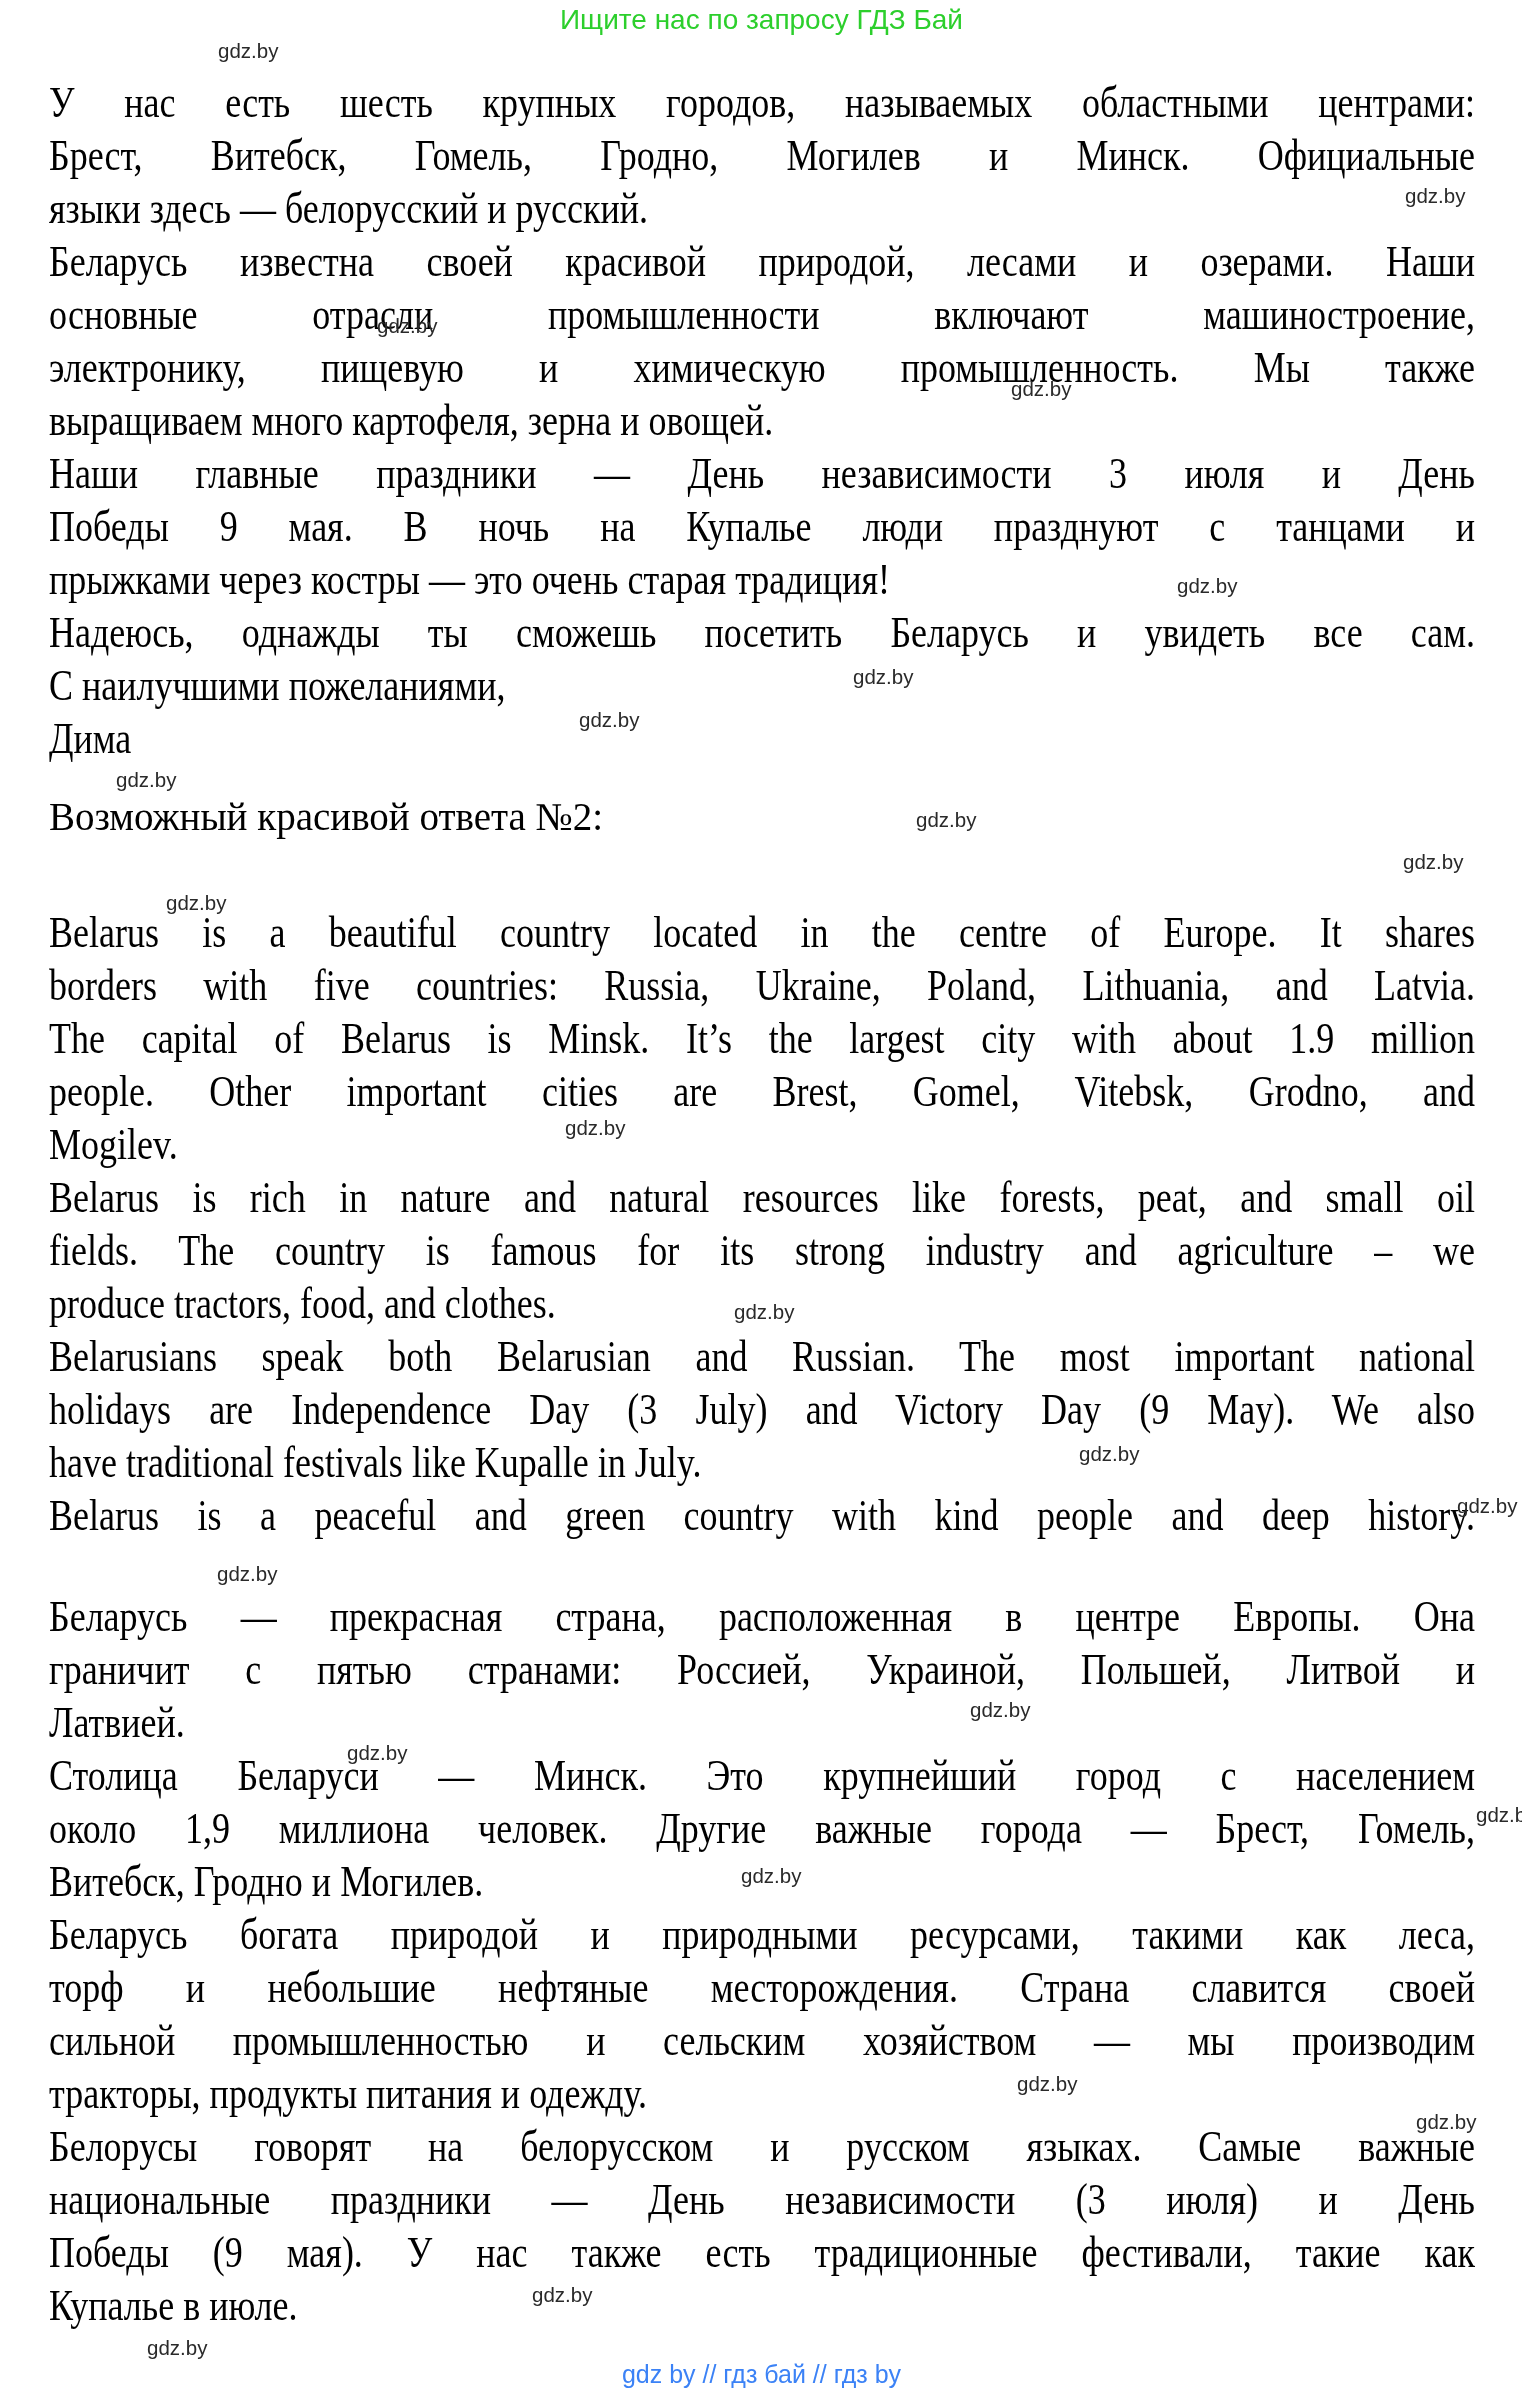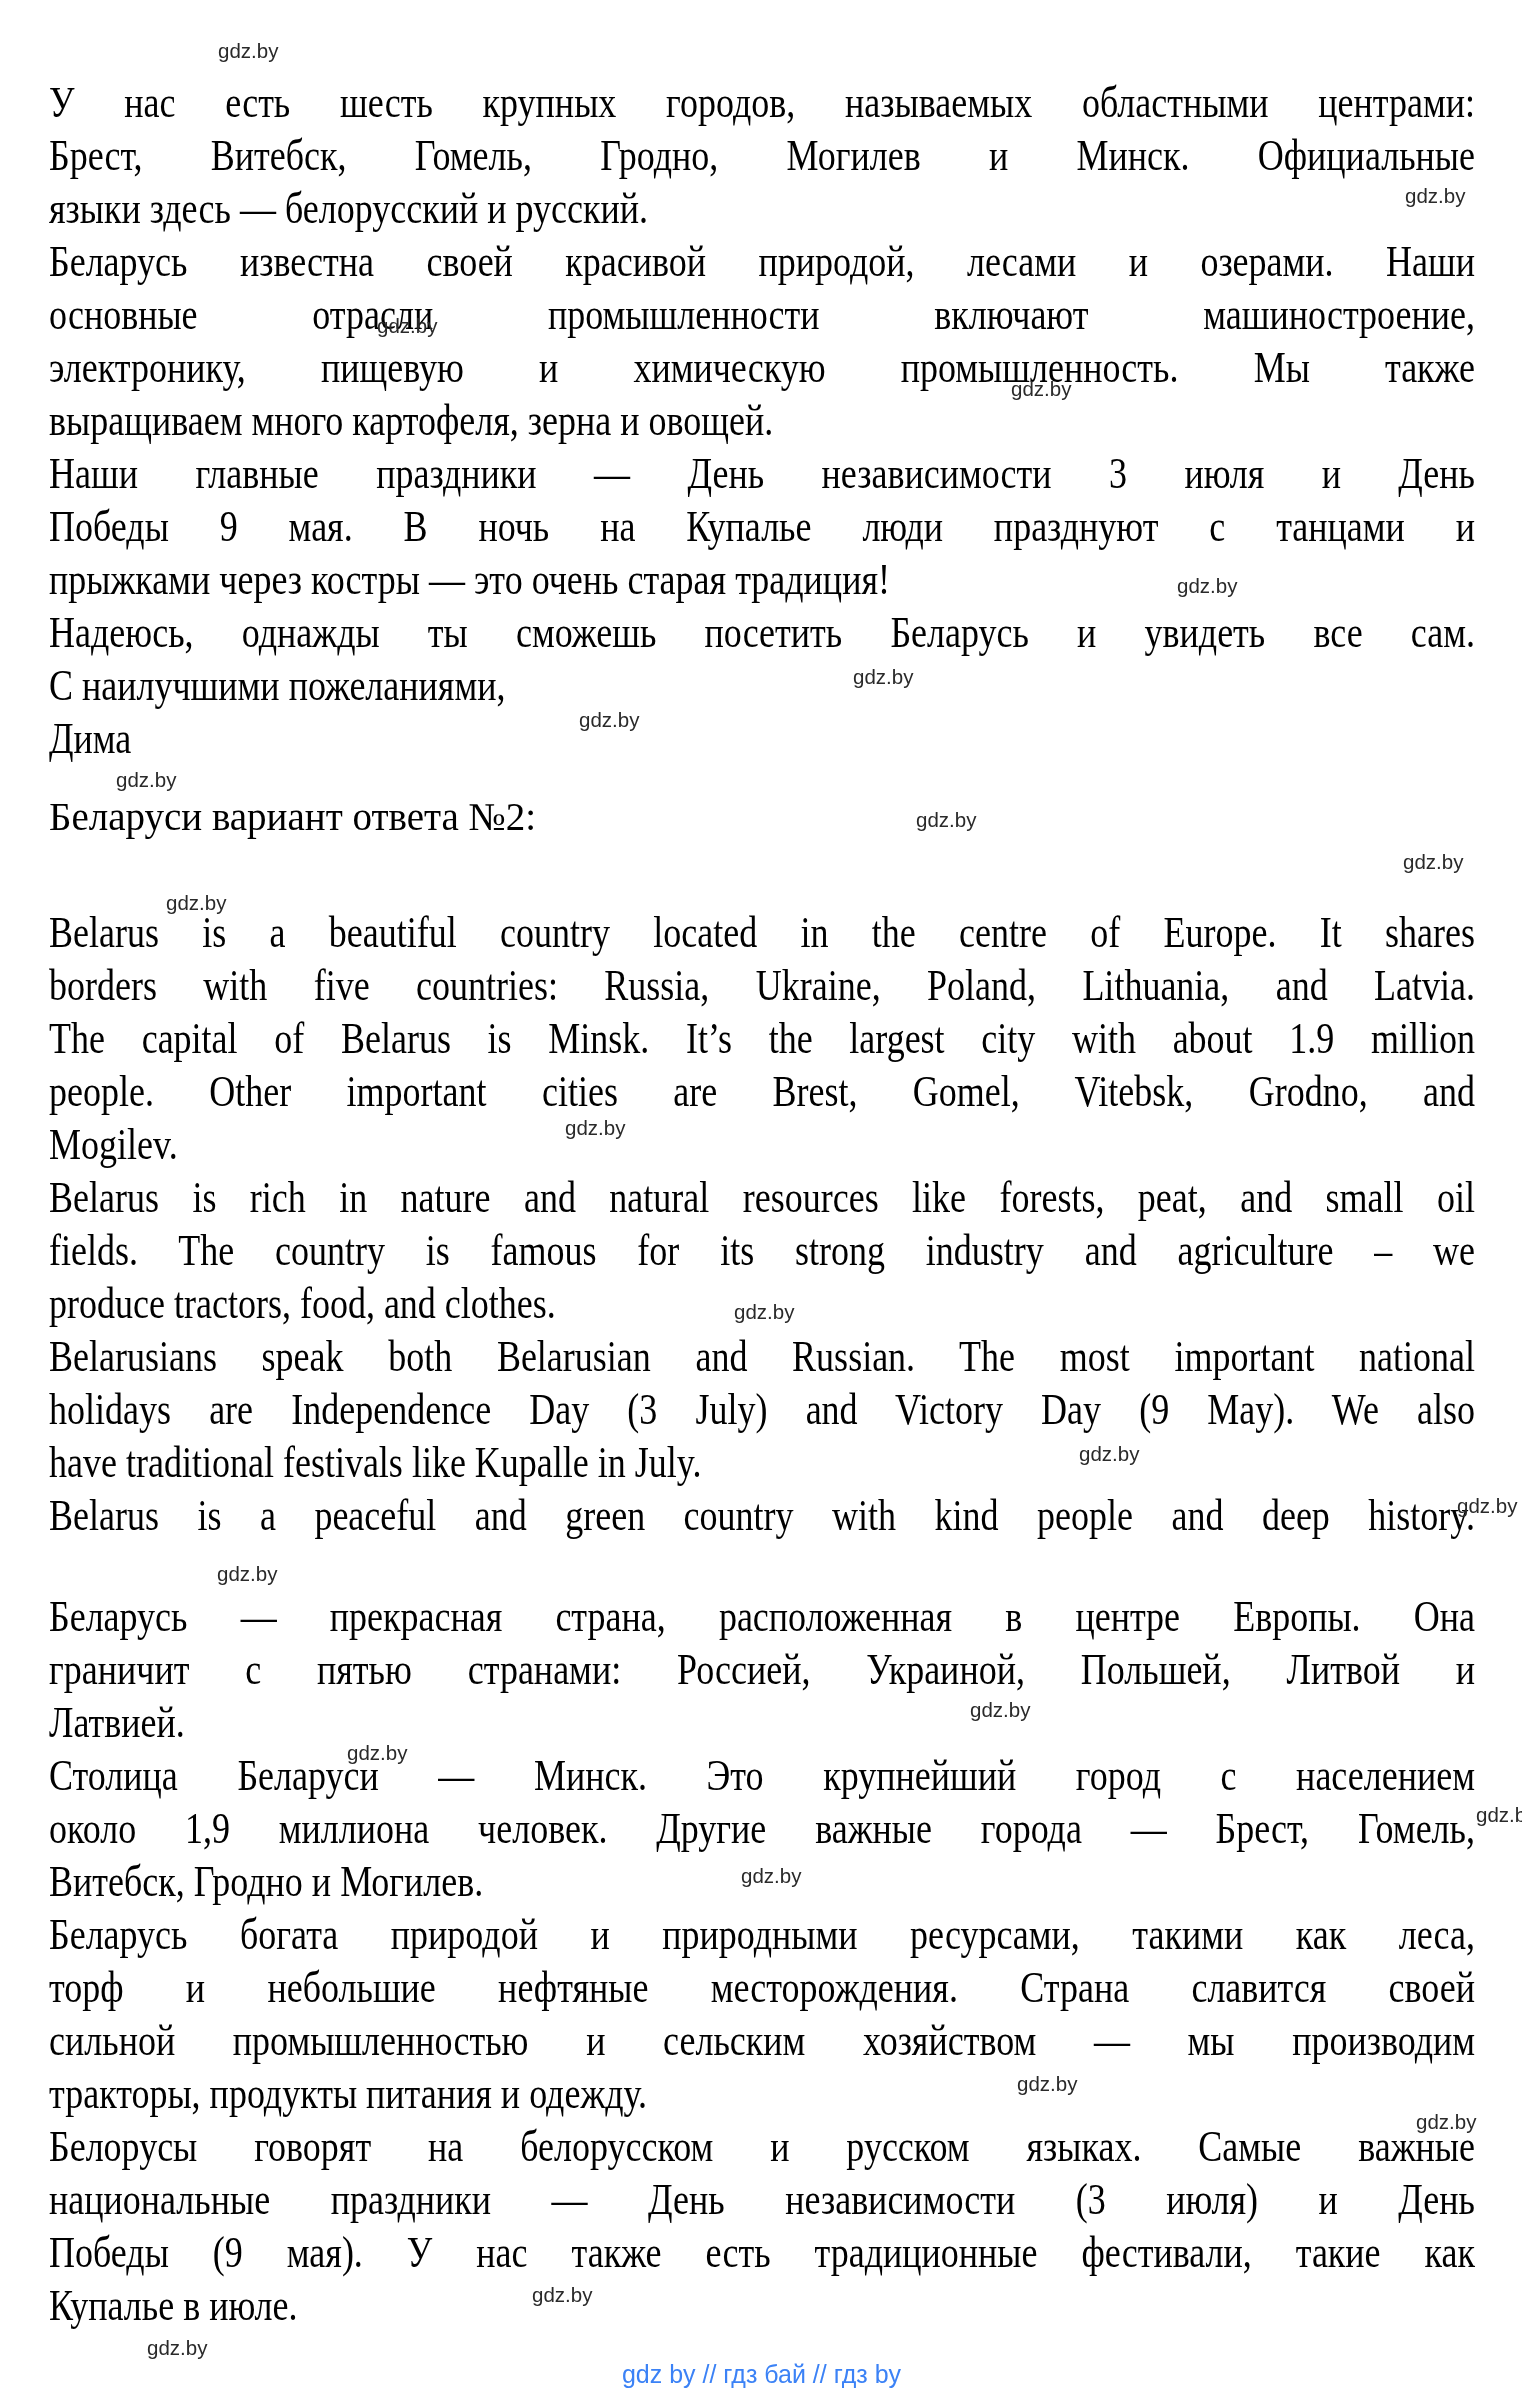--- a/index.html
+++ b/index.html
@@ -62,38 +62,39 @@
     font-family: "Liberation Sans", "DejaVu Sans", sans-serif;
     font-size: 25px;
     color: #541296;
   }
 </style>
 </head>
 <body>
 
 <div class="page">
 
+  <div class="promo" style="color: rgb(44, 207, 44);">Ищите нас по запросу ГДЗ Бай</div>
 
   <section class="block letter">
       <div class="tl j">У нас есть шесть крупных городов, называемых областными центрами:</div>
       <div class="tl j">Брест, Витебск, Гомель, Гродно, Могилев и Минск. Официальные</div>
       <div class="tl">языки здесь — белорусский и русский.</div>
       <div class="tl j">Беларусь известна своей красивой природой, лесами и озерами. Наши</div>
       <div class="tl j">основные отрасли промышленности включают машиностроение,</div>
       <div class="tl j">электронику, пищевую и химическую промышленность. Мы также</div>
       <div class="tl">выращиваем много картофеля, зерна и овощей.</div>
       <div class="tl j">Наши главные праздники — День независимости 3 июля и День</div>
       <div class="tl j">Победы 9 мая. В ночь на Купалье люди празднуют с танцами и</div>
       <div class="tl">прыжками через костры — это очень старая традиция!</div>
       <div class="tl j">Надеюсь, однажды ты сможешь посетить Беларусь и увидеть все сам.</div>
       <div class="tl">С наилучшими пожеланиями,</div>
       <div class="tl">Дима</div>
     </section>
 
-  <h2 class="block heading">Беларуси вариант ответа №2:</h2>
+  <h2 class="block heading">Возможный красивой ответа №2:</h2>
 
   <section class="block english">
       <div class="tl j">Belarus is a beautiful country located in the centre of Europe. It shares</div>
       <div class="tl j">borders with five countries: Russia, Ukraine, Poland, Lithuania, and Latvia.</div>
       <div class="tl j">The capital of Belarus is Minsk. It’s the largest city with about 1.9 million</div>
       <div class="tl j">people. Other important cities are Brest, Gomel, Vitebsk, Grodno, and</div>
       <div class="tl">Mogilev.</div>
       <div class="tl j">Belarus is rich in nature and natural resources like forests, peat, and small oil</div>
       <div class="tl j">fields. The country is famous for its strong industry and agriculture – we</div>
       <div class="tl">produce tractors, food, and clothes.</div>

